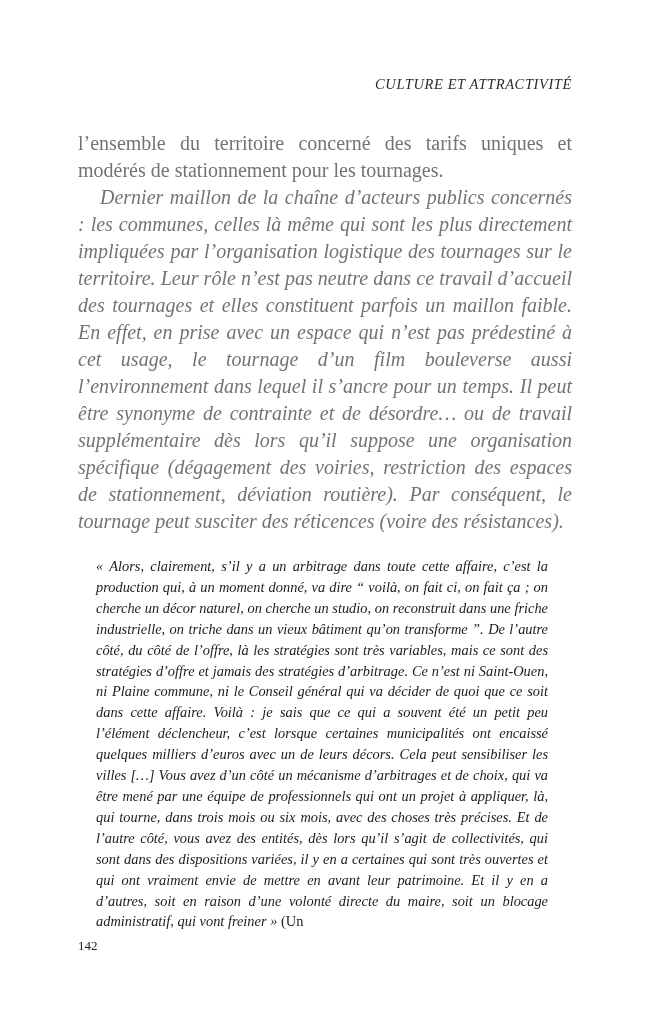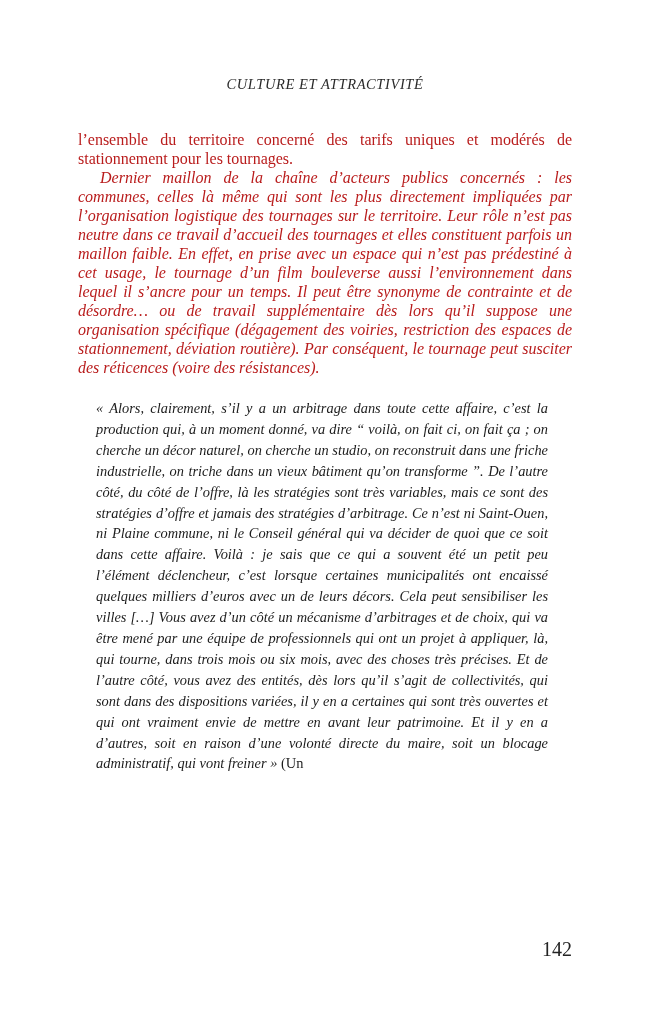--- a/index.html
+++ b/index.html
@@ -21,43 +21,43 @@
     inset: 0;
     background: #ffffff;
   }
 
   
   .running-head {
     position: absolute;
     top: 76px;
     left: 78px;
     width: 494px;
-    text-align: center;
+    text-align: right;
     font-style: italic;
     font-size: 14.5px;
     letter-spacing: 0.6px;
     color: #2a2a2a;
     white-space: nowrap;
   }
 
   
   .body-block {
     position: absolute;
     top: 130px;
     left: 78px;
     width: 494px;
   }
 
   p.para {
     margin: 0;
-    font-size: 16px;
-    line-height: 19px;
+    font-size: 20px;
+    line-height: 27px;
     text-align: justify;
     text-justify: inter-word;
-    color: #b91c1c;
+    color: #737373;
     hyphens: none;
   }
   p.para.indent {
     text-indent: 22px;
     font-style: italic;
   }
 
   
   .quote-block {
     margin-top: 21px;
@@ -76,22 +76,22 @@
   .roman-tail {
     font-style: normal;
   }
 
   
   .folio {
     position: absolute;
     top: 938px;
     left: 78px;
     width: 494px;
-    text-align: right;
-    font-size: 20px;
+    text-align: left;
+    font-size: 13px;
     color: #232323;
   }
 </style>
 </head>
 <body>
 
 <div class="page">
 
   <div class="running-head">CULTURE ET ATTRACTIVITÉ</div>
 

